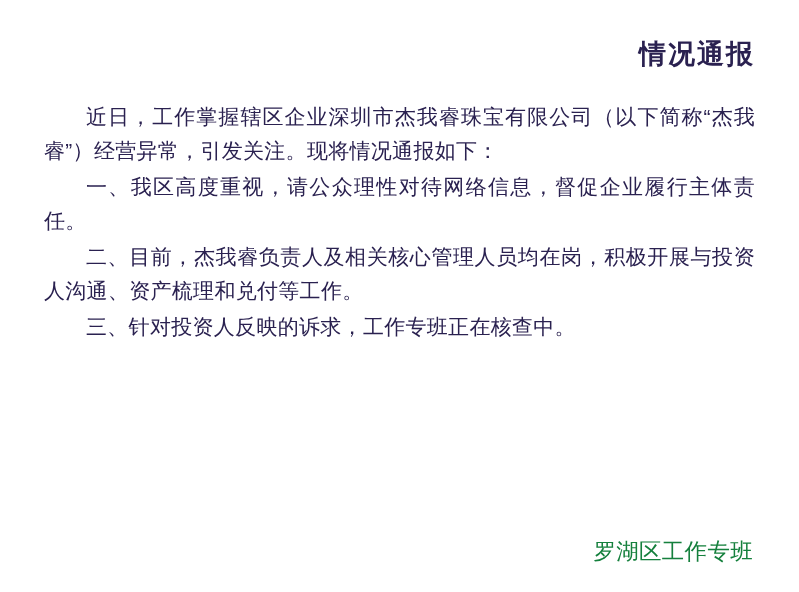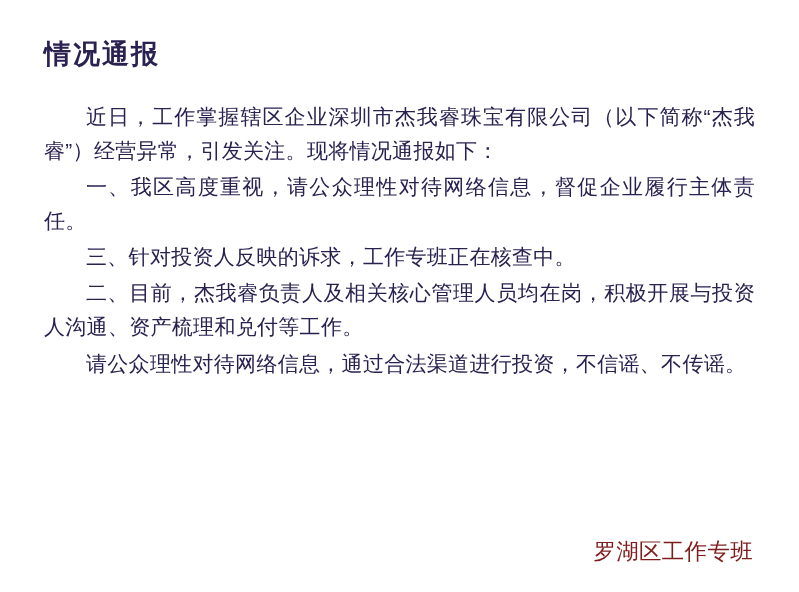--- a/index.html
+++ b/index.html
@@ -15,21 +15,21 @@
     overflow: hidden;
   }
   .page {
     position: relative;
     width: 799px;
     height: 592px;
     box-sizing: border-box;
     padding: 38px 44px 0 44px;
   }
   .doc-title {
-    text-align: left;
+    text-align: right;
     font-size: 27px;
     font-weight: bold;
     color: #2a2150;
     letter-spacing: 2px;
     margin: 0 0 30px 0;
     line-height: 1.2;
   }
   .body-text {
     font-size: 21px;
     line-height: 1.62;
@@ -41,40 +41,39 @@
     margin: 0 0 2px 0;
     text-indent: 2em;
   }
   .signature {
     position: absolute;
     right: 46px;
     bottom: 22px;
     text-align: right;
     font-size: 22.5px;
     line-height: 1.65;
-    color: #7f1d1d;
+    color: #15803d;
     letter-spacing: 0.3px;
   }
   .sig-line {
     display: block;
     white-space: nowrap;
   }
 </style>
 </head>
 <body>
 
 <div class="page">
 
   <h1 class="doc-title">情况通报</h1>
 
   <div class="body-text">
     <p class="para">近日，工作掌握辖区企业深圳市杰我睿珠宝有限公司（以下简称“杰我睿”）经营异常，引发关注。现将情况通报如下：</p>
     <p class="para">一、我区高度重视，请公众理性对待网络信息，督促企业履行主体责任。</p>
+    <p class="para">二、目前，杰我睿负责人及相关核心管理人员均在岗，积极开展与投资人沟通、资产梳理和兑付等工作。</p>
     <p class="para">三、针对投资人反映的诉求，工作专班正在核查中。</p>
-    <p class="para">二、目前，杰我睿负责人及相关核心管理人员均在岗，积极开展与投资人沟通、资产梳理和兑付等工作。</p>
-    <p class="para">请公众理性对待网络信息，通过合法渠道进行投资，不信谣、不传谣。</p>
   </div>
 
   <div class="signature">
     <span class="sig-line">罗湖区工作专班</span>
   </div>
 
 </div>
 
 </body></html>

